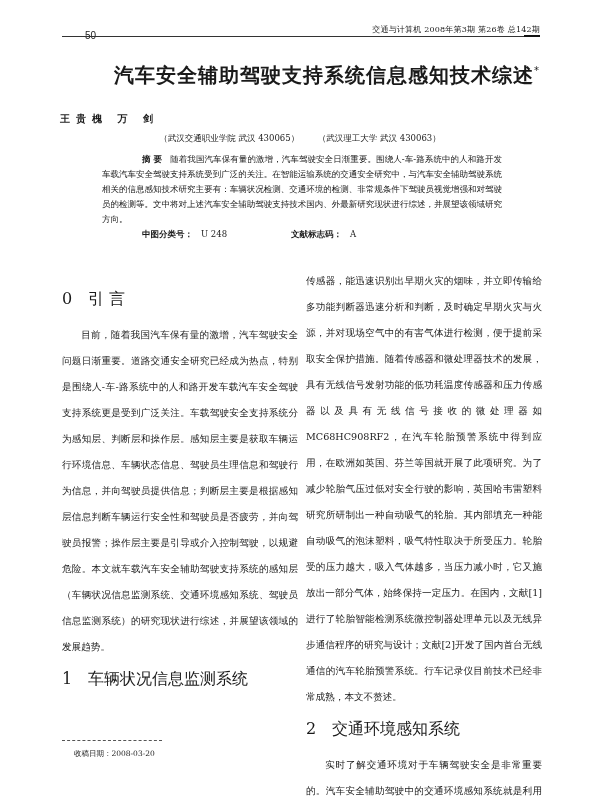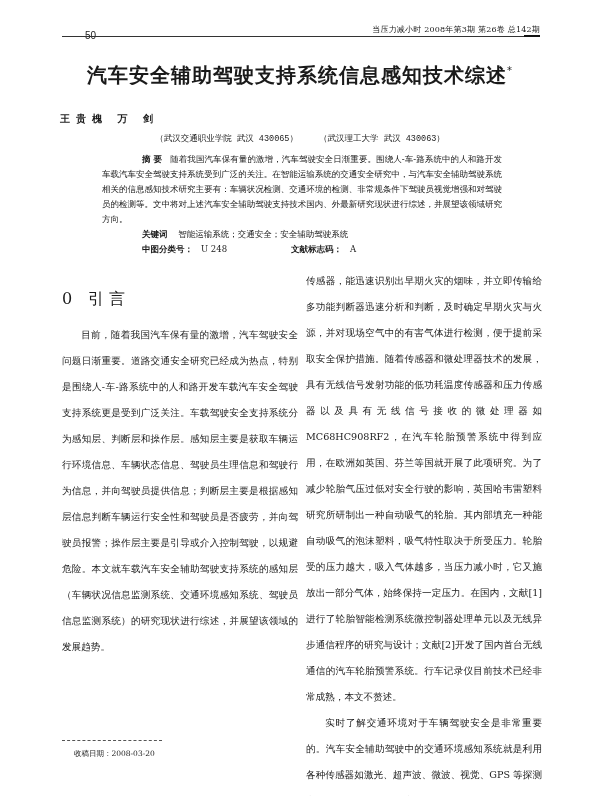--- a/index.html
+++ b/index.html
@@ -4,25 +4,25 @@
 <style>
   html, body { margin: 0; padding: 0; background: #ffffff; }
   body { width: 600px; height: 796px; position: relative; overflow: hidden; color: #1a1a1a;
          font-family: "DejaVu Serif", "Liberation Serif", serif; }
   .page-header { position: absolute; left: 62px; top: 18px; width: 478px; height: 16px; }
   .page-number { position: absolute; left: 3px; top: 12px; font-size: 10px; font-family: "Liberation Sans", sans-serif; padding-left: 20px; }
   .journal-info { position: absolute; right: 0; top: 6px; font-size: 8px; letter-spacing: 0.2px; }
   .header-rule { position: absolute; left: 62px; top: 36px; width: 478px; height: 1px; background: #333; }
   .header-rule-thick { position: absolute; right: 60px; top: 35px; width: 16px; height: 2px; background: #111; }
 
-  .title { position: absolute; left: 60px; top: 62px; width: 480px; text-align: center;
+  .title { position: absolute; left: 60px; top: 62px; width: 480px; text-align: right;
            font-size: 20px; font-weight: bold; letter-spacing: 1px; font-family: "DejaVu Sans", sans-serif; }
   .title sup { font-size: 10px; font-weight: normal; }
   .authors { position: absolute; left: 60px; top: 112px; width: 480px; text-align: left; font-size: 10px; letter-spacing: 6px; font-weight: bold; }
-  .affiliations { position: absolute; left: 60px; top: 133px; width: 480px; text-align: center; font-size: 8.5px; font-family: Liberation Mono, monospace; }
+  .affiliations { position: absolute; left: 60px; top: 133px; width: 480px; text-align: center; font-size: 8.5px; }
   .affiliations span { margin: 0 8px; }
 
   .abstract-block { position: absolute; left: 102px; top: 152px; width: 400px; font-size: 8.5px; line-height: 15px; text-align: justify; }
   .abstract-block .label { font-weight: bold; margin-right: 8px; font-family: "DejaVu Sans", sans-serif; margin-left: 40px; }
   .kw-row, .cls-row { font-size: 8.5px; }
   .kw-row .label, .cls-row .label { font-weight: bold; font-family: "DejaVu Sans", sans-serif; }
   .cls-row .gap { display: inline-block; width: 24px; }
 
   .col { position: absolute; top: 280px; width: 236px; font-size: 9.6px; line-height: 26px; text-align: justify; }
   .col-left { left: 62px; }
@@ -33,55 +33,57 @@
   .para.noindent { text-indent: 0; }
 
   .footnote-rule { position: absolute; left: 62px; top: 740px; width: 100px; height: 0; border-top: 1px dashed #555; }
   .footnotes { position: absolute; left: 74px; top: 746px; font-size: 7.5px; line-height: 15px; }
 </style>
 </head>
 <body>
 
 <div class="page-header">
   <span class="page-number">50</span>
-  <span class="journal-info">当压力减小时  2008年第3期  第26卷  总142期</span>
+  <span class="journal-info">交通与计算机  2008年第3期  第26卷  总142期</span>
 </div>
 <div class="header-rule"></div>
 <div class="header-rule-thick"></div>
 
 <div class="title">
   <span>汽车安全辅助驾驶支持系统信息感知技术综述</span><sup>*</sup>
 </div>
 <div class="authors">王贵槐  万  剑</div>
 <div class="affiliations">
   <span>（武汉交通职业学院  武汉 430065）</span>
   <span>（武汉理工大学  武汉 430063）</span>
 </div>
 
 <div class="abstract-block">
   <div>
     <span class="label">摘  要</span><span>随着我国汽车保有量的激增，汽车驾驶安全日渐重要。围绕人-车-路系统中的人和路开发车载汽车安全驾驶支持系统受到广泛的关注。在智能运输系统的交通安全研究中，与汽车安全辅助驾驶系统相关的信息感知技术研究主要有：车辆状况检测、交通环境的检测、非常规条件下驾驶员视觉增强和对驾驶员的检测等。文中将对上述汽车安全辅助驾驶支持技术国内、外最新研究现状进行综述，并展望该领域研究方向。</span>
   </div>
-  <div class="kw-row">
-    <span class="label">关键词</span>
-    <span>智能运输系统；交通安全；安全辅助驾驶系统</span>
-  </div>
   <div class="cls-row">
     <span class="label">中图分类号：</span><span>U 248</span><span class="gap"></span><span class="label">文献标志码：</span><span>A</span>
   </div>
 </div>
 
 <div class="col col-left">
   <div class="section-heading">
     <span class="num">0</span><span>引  言</span>
   </div>
   <p class="para">目前，随着我国汽车保有量的激增，汽车驾驶安全问题日渐重要。道路交通安全研究已经成为热点，特别是围绕人-车-路系统中的人和路开发车载汽车安全驾驶支持系统更是受到广泛关注。车载驾驶安全支持系统分为感知层、判断层和操作层。感知层主要是获取车辆运行环境信息、车辆状态信息、驾驶员生理信息和驾驶行为信息，并向驾驶员提供信息；判断层主要是根据感知层信息判断车辆运行安全性和驾驶员是否疲劳，并向驾驶员报警；操作层主要是引导或介入控制驾驶，以规避危险。本文就车载汽车安全辅助驾驶支持系统的感知层（车辆状况信息监测系统、交通环境感知系统、驾驶员信息监测系统）的研究现状进行综述，并展望该领域的发展趋势。</p>
+  <div class="section-heading">
+    <span class="num">1</span><span>车辆状况信息监测系统</span>
+  </div>
 </div>
 
 <div class="col col-right">
   <p class="para noindent">传感器，能迅速识别出早期火灾的烟味，并立即传输给多功能判断器迅速分析和判断，及时确定早期火灾与火源，并对现场空气中的有害气体进行检测，便于提前采取安全保护措施。随着传感器和微处理器技术的发展，具有无线信号发射功能的低功耗温度传感器和压力传感器以及具有无线信号接收的微处理器如 MC68HC908RF2，在汽车轮胎预警系统中得到应用，在欧洲如英国、芬兰等国就开展了此项研究。为了减少轮胎气压过低对安全行驶的影响，英国哈韦雷塑料研究所研制出一种自动吸气的轮胎。其内部填充一种能自动吸气的泡沫塑料，吸气特性取决于所受压力。轮胎受的压力越大，吸入气体越多，当压力减小时，它又施放出一部分气体，始终保持一定压力。在国内，文献[1]进行了轮胎智能检测系统微控制器处理单元以及无线异步通信程序的研究与设计；文献[2]开发了国内首台无线通信的汽车轮胎预警系统。行车记录仪目前技术已经非常成熟，本文不赘述。</p>
+  <div class="section-heading">
+    <span class="num">2</span><span>交通环境感知系统</span>
+  </div>
   <p class="para">实时了解交通环境对于车辆驾驶安全是非常重要的。汽车安全辅助驾驶中的交通环境感知系统就是利用各种传感器如激光、超声波、微波、视觉、GPS 等探测交通环境如道路信息、交通标志、周边车辆与障碍物、行人、路面等信息，并实时提供给驾驶员的驾驶安全判断系统。交通环境涉及的因素较多，因此交通环境感知技术是汽车安全辅助驾驶支持系统研究中比较活跃的领域，下面将分类对此进行介绍。</p>
 </div>
 
 <div class="footnote-rule"></div>
 <div class="footnotes">
   <div>收稿日期：2008-03-20</div>
 </div>
 
 </body></html>

